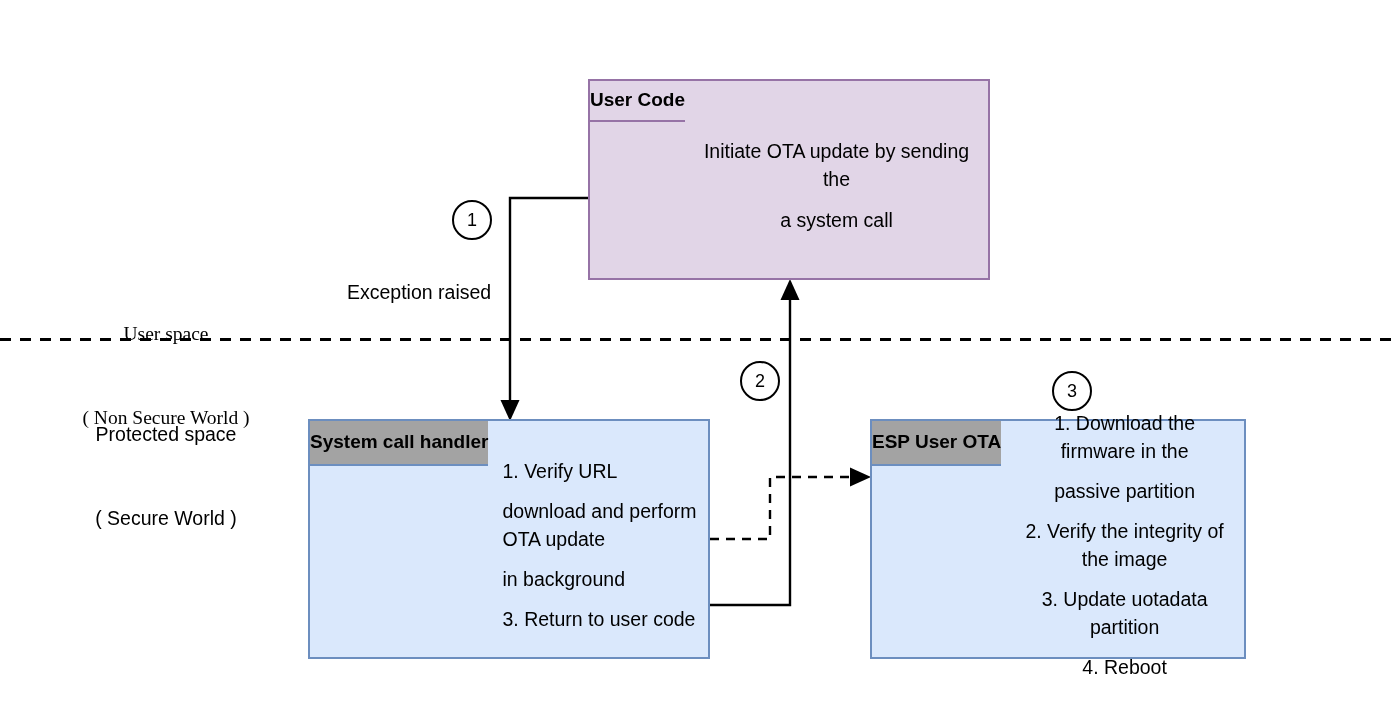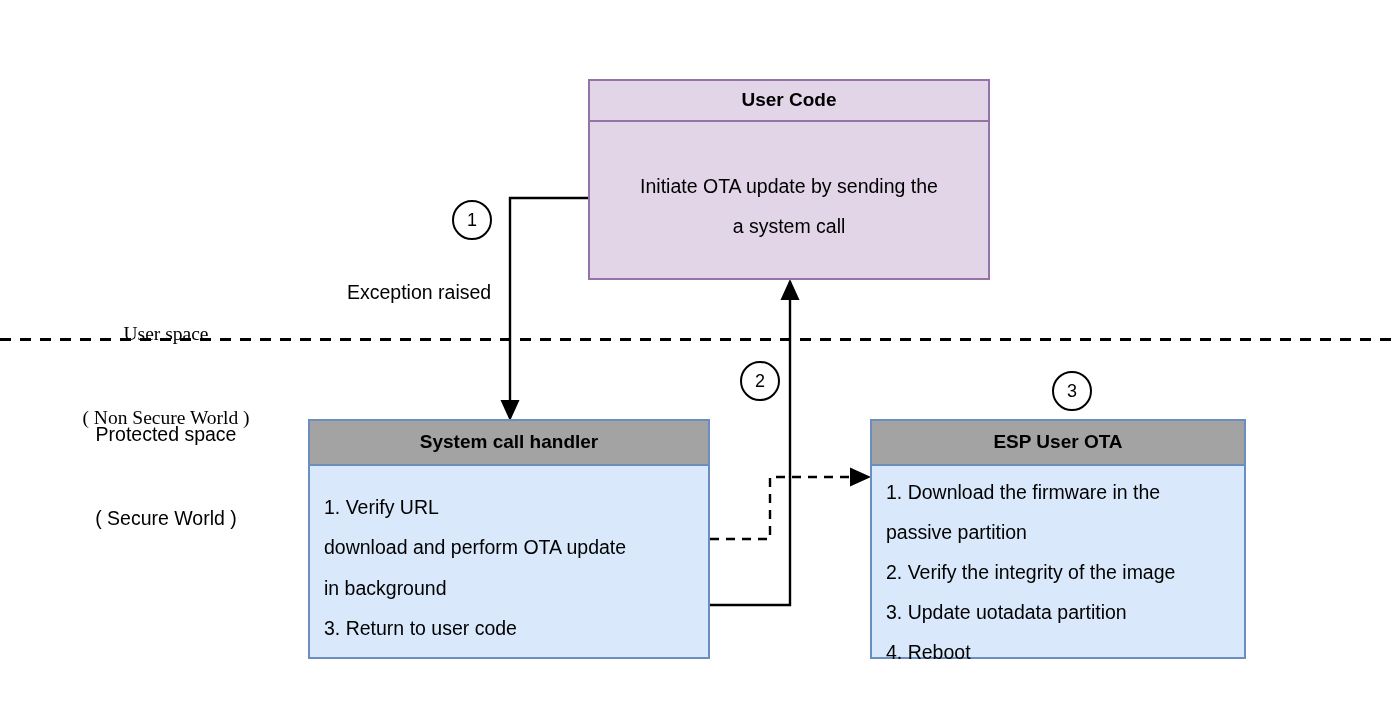--- a/index.html
+++ b/index.html
@@ -15,21 +15,21 @@
     font-family: "Liberation Sans", sans-serif;
     overflow: hidden;
   }
 
   
   .uml-box {
     position: absolute;
     box-sizing: border-box;
     border: 2px solid #000;
     display: flex;
-    flex-direction: column;
+    flex-direction: row;
   }
   .uml-title {
     box-sizing: border-box;
     text-align: center;
     font-weight: bold;
     font-size: 19px;
     color: #000;
     line-height: 1.2;
     display: flex;
     align-items: center;
@@ -167,21 +167,21 @@
         <div class="line">download and perform OTA update</div>
         <div class="line">in background</div>
         <div class="line">3. Return to user code</div>
       </div>
     </div>
   </div>
 
   <div class="uml-box box-blue" style="left:870px; top:419px; width:376px; height:240px;">
     <div class="uml-title" style="height:45px;">ESP User OTA</div>
     <div class="uml-body">
-      <div class="lines" style="text-align:left; padding-left:4px;">
+      <div class="lines" style="text-align:center; padding-left:4px;">
         <div class="line">1. Download the firmware in the</div>
         <div class="line">passive partition</div>
         <div class="line">2. Verify the integrity of the image</div>
         <div class="line">3. Update uotadata partition</div>
         <div class="line">4. Reboot</div>
       </div>
     </div>
   </div>
 
 </div>

